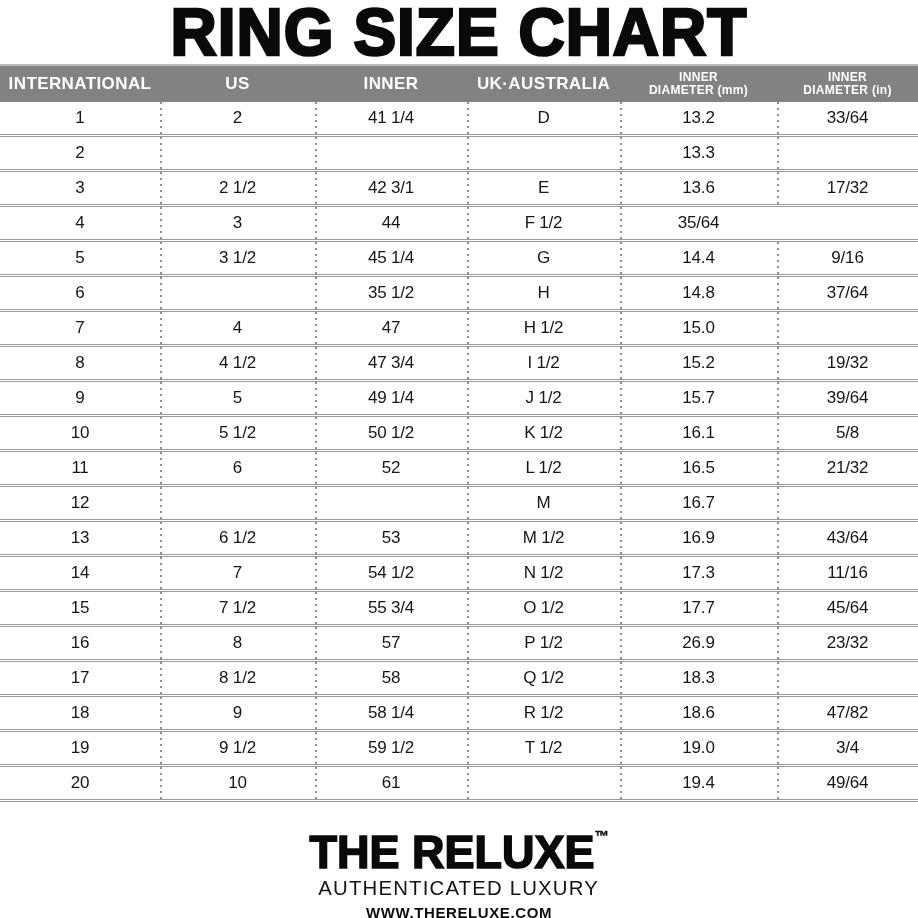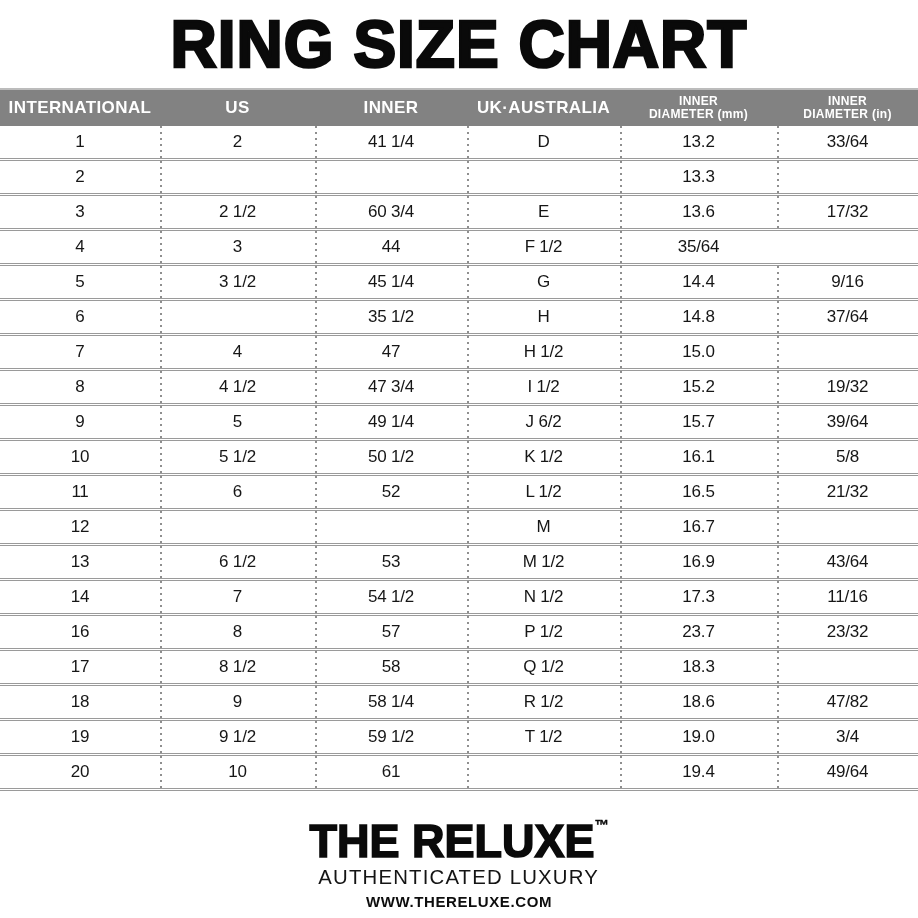--- a/index.html
+++ b/index.html
@@ -111,21 +111,21 @@
           <div class="td">2</div>
           <div class="td dotted"></div>
           <div class="td dotted"></div>
           <div class="td dotted"></div>
           <div class="td dotted">13.3</div>
           <div class="td dotted"></div>
         </div>
         <div class="tr">
           <div class="td">3</div>
           <div class="td dotted">2 1/2</div>
-          <div class="td dotted">60 3/4</div>
+          <div class="td dotted">42 3/1</div>
           <div class="td dotted">E</div>
           <div class="td dotted">13.6</div>
           <div class="td dotted">17/32</div>
         </div>
         <div class="tr">
           <div class="td">4</div>
           <div class="td dotted">3</div>
           <div class="td dotted">44</div>
           <div class="td dotted">F 1/2</div>
           <div class="td dotted">35/64</div>
@@ -159,21 +159,21 @@
           <div class="td dotted">4 1/2</div>
           <div class="td dotted">47 3/4</div>
           <div class="td dotted">I 1/2</div>
           <div class="td dotted">15.2</div>
           <div class="td dotted">19/32</div>
         </div>
         <div class="tr">
           <div class="td">9</div>
           <div class="td dotted">5</div>
           <div class="td dotted">49 1/4</div>
-          <div class="td dotted">J 6/2</div>
+          <div class="td dotted">J 1/2</div>
           <div class="td dotted">15.7</div>
           <div class="td dotted">39/64</div>
         </div>
         <div class="tr">
           <div class="td">10</div>
           <div class="td dotted">5 1/2</div>
           <div class="td dotted">50 1/2</div>
           <div class="td dotted">K 1/2</div>
           <div class="td dotted">16.1</div>
           <div class="td dotted">5/8</div>
@@ -204,25 +204,33 @@
         </div>
         <div class="tr">
           <div class="td">14</div>
           <div class="td dotted">7</div>
           <div class="td dotted">54 1/2</div>
           <div class="td dotted">N 1/2</div>
           <div class="td dotted">17.3</div>
           <div class="td dotted">11/16</div>
         </div>
         <div class="tr">
+          <div class="td">15</div>
+          <div class="td dotted">7 1/2</div>
+          <div class="td dotted">55 3/4</div>
+          <div class="td dotted">O 1/2</div>
+          <div class="td dotted">17.7</div>
+          <div class="td dotted">45/64</div>
+        </div>
+        <div class="tr">
           <div class="td">16</div>
           <div class="td dotted">8</div>
           <div class="td dotted">57</div>
           <div class="td dotted">P 1/2</div>
-          <div class="td dotted">23.7</div>
+          <div class="td dotted">26.9</div>
           <div class="td dotted">23/32</div>
         </div>
         <div class="tr">
           <div class="td">17</div>
           <div class="td dotted">8 1/2</div>
           <div class="td dotted">58</div>
           <div class="td dotted">Q 1/2</div>
           <div class="td dotted">18.3</div>
           <div class="td dotted"></div>
         </div>

